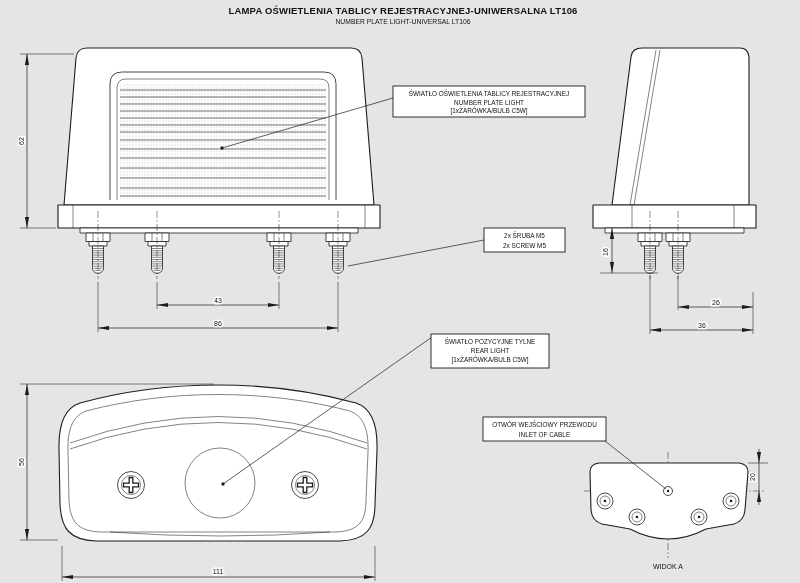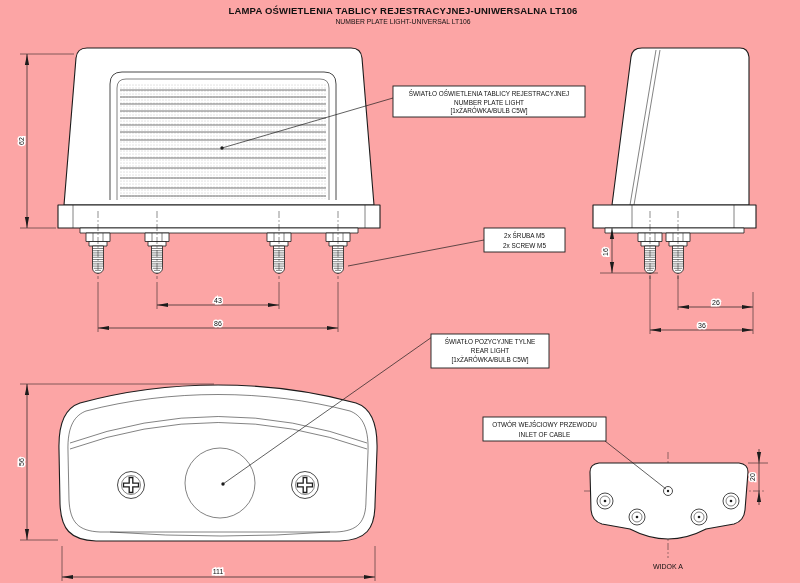--- a/index.html
+++ b/index.html
@@ -1,16 +1,16 @@
 <!DOCTYPE html>
 <html><head>
 <meta charset="utf-8">
 <style>
   html,body { margin:0; padding:0; background:#ffffff; }
-  .sheet { position:relative; width:800px; height:583px; background:#fca5a5;
+  .sheet { position:relative; width:800px; height:583px; background:#e5e5e5;
            font-family:"Liberation Sans", sans-serif; overflow:hidden; }
   svg { display:block; }
   .olf  { fill:#ffffff; stroke:#1c1c1c; stroke-width:1.1; stroke-linejoin:round; }
   .o08  { fill:#ffffff; stroke:#1c1c1c; stroke-width:0.8; }
   .o08n { fill:none; stroke:#1c1c1c; stroke-width:0.8; }
   .o06  { fill:none; stroke:#1c1c1c; stroke-width:0.55; }
   .rib  { fill:none; stroke:#3a3a3a; stroke-width:0.7; }
   .dim  { fill:none; stroke:#1c1c1c; stroke-width:0.7; }
   .ext  { fill:none; stroke:#1c1c1c; stroke-width:0.55; }
   .cl   { fill:none; stroke:#1c1c1c; stroke-width:0.5; stroke-dasharray:7 2.2 1.6 2.2; }

